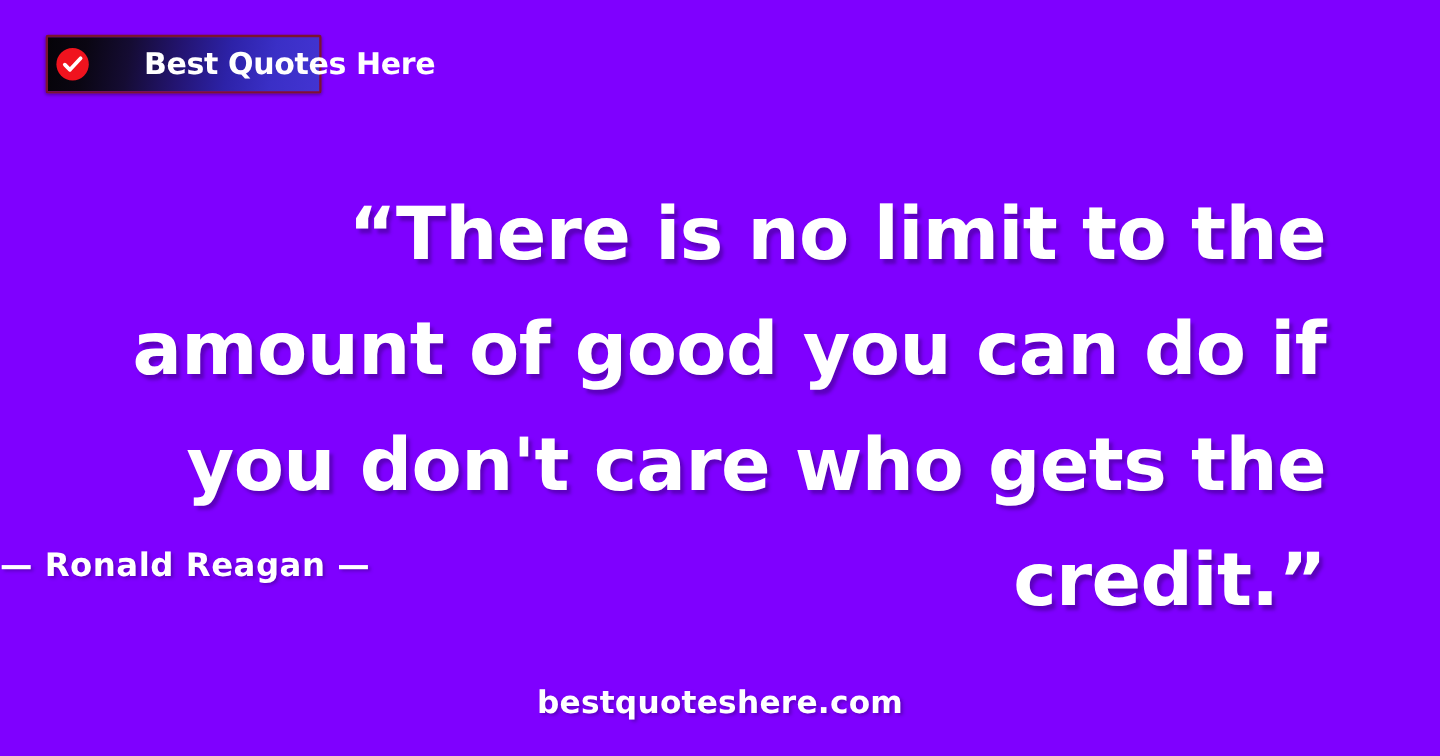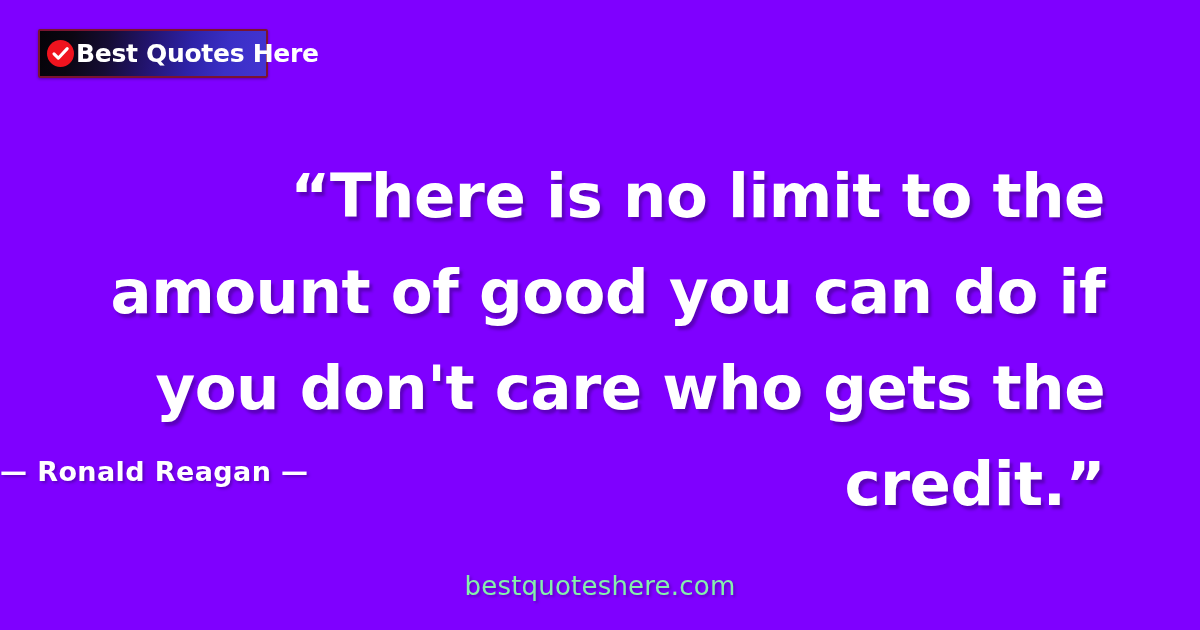--- a/index.html
+++ b/index.html
@@ -37,20 +37,21 @@
         #0a0612 14%,
         #150c33 30%,
         #231470 48%,
         #2d22a8 66%,
         #3a2fc6 82%,
         #4334d2 100%);
     display: flex;
     align-items: center;
     padding-left: 7px;
     box-shadow: 0 1px 3px rgba(0,0,0,0.35);
+    gap: 44px;
   }
 
   .check-icon {
     flex: 0 0 auto;
     width: 27px;
     height: 27px;
     border-radius: 50%;
     background: #f0131e;
     display: flex;
     align-items: center;
@@ -109,23 +110,23 @@
     text-shadow: 2px 2px 3px rgba(40, 0, 90, 0.38);
   }
 
   
   .footer {
     position: absolute;
     left: 0;
     top: 571px;
     width: 1200px;
     text-align: center;
-    color: #86efac;
+    color: #ffffff;
     font-family: "DejaVu Sans", "Liberation Sans", sans-serif;
-    font-weight: normal;
+    font-weight: bold;
     font-size: 26px;
     letter-spacing: 0.2px;
     text-shadow: 2px 2px 3px rgba(40, 0, 90, 0.38);
   }
 </style>
 </head>
 <body>
 
 <div class="card">
 

